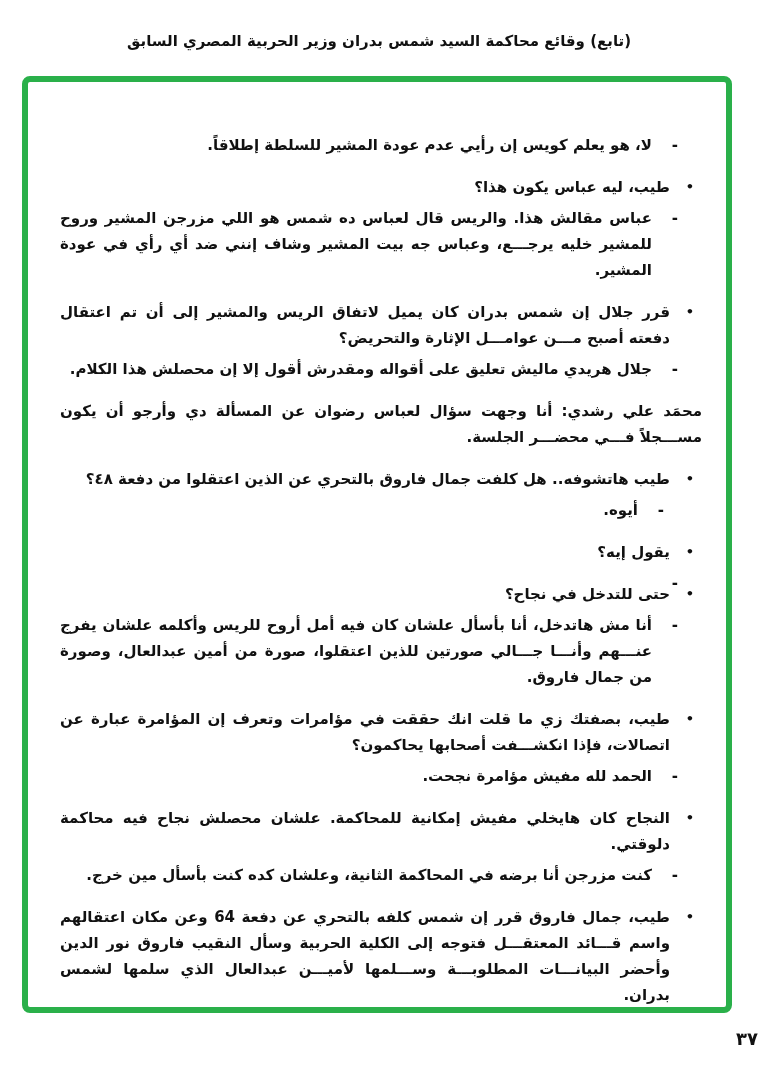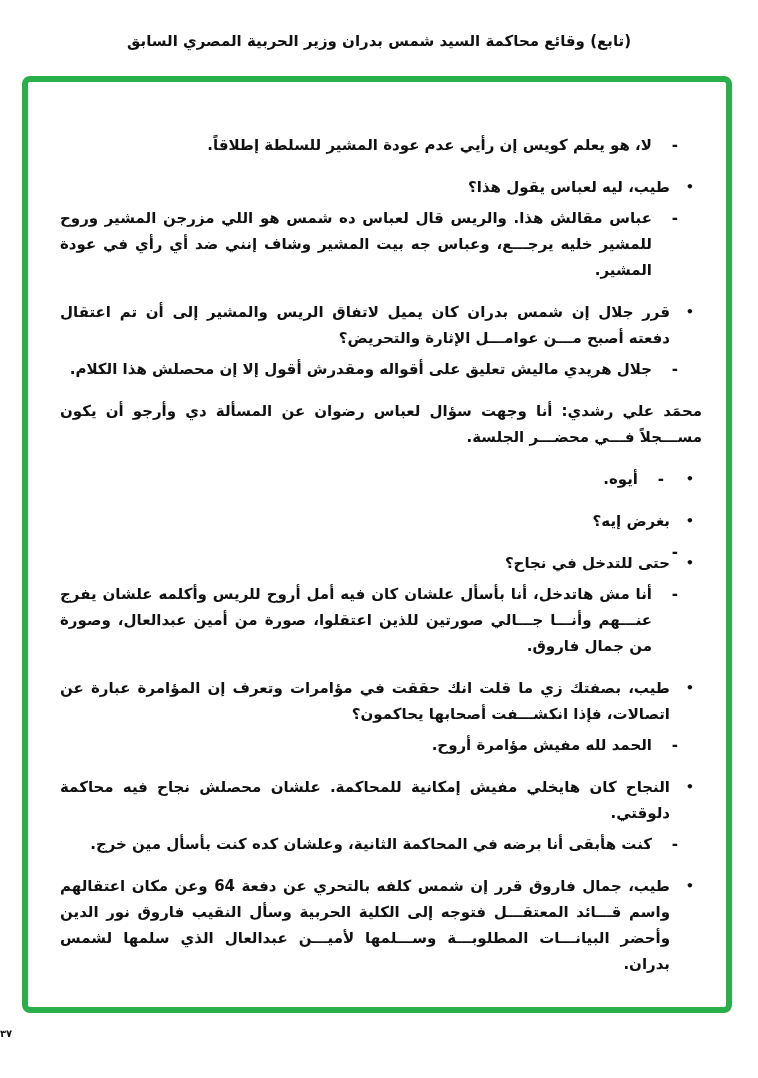--- a/index.html
+++ b/index.html
@@ -55,51 +55,51 @@
   .item.bullet { padding-right: 32px; }
   .item.bullet .marker { right: 8px; font-size: 13px; }
   .item.dash { padding-right: 50px; }
   .item.dash .marker { right: 24px; }
   .item.dash-deep { padding-right: 64px; }
   .item.dash-deep .marker { right: 38px; }
   .item.speaker { padding-right: 0; }
   .page-number {
     position: absolute;
     top: 1028px; left: 0; right: 0;
-    text-align: left;
+    text-align: right;
     font-weight: bold;
-    font-size: 10px;
+    font-size: 18px;
   }
   
   .speck-a { position: absolute; left: 168px; top: 84px; width: 8px; height: 5px; background: #444; opacity: .85; }
   .speck-b { position: absolute; left: 222px; top: 98px; width: 9px; height: 3px; background: #aaa; opacity: .8; }
 </style>
 </head>
 <body>
 
 <div class="doc-header">(تابع) وقائع محاكمة السيد شمس بدران وزير الحربية المصري السابق</div>
 
 <div class="speck-a"></div>
 <div class="speck-b"></div>
 
 <div class="frame"></div>
 
 <div class="content">
     <div class="item dash"><span class="marker">-</span><span>لا، هو يعلم كويس إن رأيي عدم عودة المشير للسلطة إطلاقاً.</span></div>
-    <div class="item bullet"><span class="marker">•</span><span>طيب، ليه لعباس يقول هذا؟</span></div>
+    <div class="item bullet"><span class="marker">•</span><span>طيب، ليه عباس يكون هذا؟</span></div>
     <div class="item dash"><span class="marker">-</span><span>عباس مقالش هذا. والريس قال لعباس ده شمس هو اللي مزرجن المشير وروح للمشير خليه يرجـــع، وعباس جه بيت المشير وشاف إنني ضد أي رأي في عودة المشير.</span></div>
     <div class="item bullet"><span class="marker">•</span><span>قرر جلال إن شمس بدران كان يميل لاتفاق الريس والمشير إلى أن تم اعتقال دفعته أصبح مـــن عوامـــل الإثارة والتحريض؟</span></div>
     <div class="item dash"><span class="marker">-</span><span>جلال هريدي ماليش تعليق على أقواله ومقدرش أقول إلا إن محصلش هذا الكلام.</span></div>
     <div class="item speaker"><span>محمَد علي رشدي: أنا وجهت سؤال لعباس رضوان عن المسألة دي وأرجو أن يكون مســـجلاً فـــي محضـــر الجلسة.</span></div>
-    <div class="item bullet"><span class="marker">•</span></div>
+    <div class="item bullet"><span class="marker">•</span><span>طيب هاتشوفه.. هل كلفت جمال فاروق بالتحري عن الذين اعتقلوا من دفعة ٤٨؟</span></div>
     <div class="item dash-deep"><span class="marker">-</span><span>أيوه.</span></div>
-    <div class="item bullet"><span class="marker">•</span><span>بغرض إيه؟</span></div>
+    <div class="item bullet"><span class="marker">•</span><span>يقول إيه؟</span></div>
     <div class="item dash"><span class="marker">-</span></div>
     <div class="item bullet"><span class="marker">•</span><span>حتى للتدخل في نجاح؟</span></div>
     <div class="item dash"><span class="marker">-</span><span>أنا مش هاتدخل، أنا بأسأل علشان كان فيه أمل أروح للريس وأكلمه علشان يفرج عنـــهم وأنـــا جـــالي صورتين للذين اعتقلوا، صورة من أمين عبدالعال، وصورة من جمال فاروق.</span></div>
     <div class="item bullet"><span class="marker">•</span><span>طيب، بصفتك زي ما قلت انك حققت في مؤامرات وتعرف إن المؤامرة عبارة عن اتصالات، فإذا انكشـــفت أصحابها يحاكمون؟</span></div>
-    <div class="item dash"><span class="marker">-</span><span>الحمد لله مفيش مؤامرة أروح.</span></div>
+    <div class="item dash"><span class="marker">-</span><span>الحمد لله مفيش مؤامرة نجحت.</span></div>
     <div class="item bullet"><span class="marker">•</span><span>النجاح كان هايخلي مفيش إمكانية للمحاكمة. علشان محصلش نجاح فيه محاكمة دلوقتي.</span></div>
-    <div class="item dash"><span class="marker">-</span><span>كنت هأبقى أنا برضه في المحاكمة الثانية، وعلشان كده كنت بأسأل مين خرج.</span></div>
+    <div class="item dash"><span class="marker">-</span><span>كنت مزرجن أنا برضه في المحاكمة الثانية، وعلشان كده كنت بأسأل مين خرج.</span></div>
     <div class="item bullet"><span class="marker">•</span><span>طيب، جمال فاروق قرر إن شمس كلفه بالتحري عن دفعة 64 وعن مكان اعتقالهم واسم قـــائد المعتقـــل فتوجه إلى الكلية الحربية وسأل النقيب فاروق نور الدين وأحضر البيانـــات المطلوبـــة وســـلمها لأميـــن عبدالعال الذي سلمها لشمس بدران.</span></div>
   </div>
 
 <div class="page-number">٣٧</div>
 
 </body></html>

